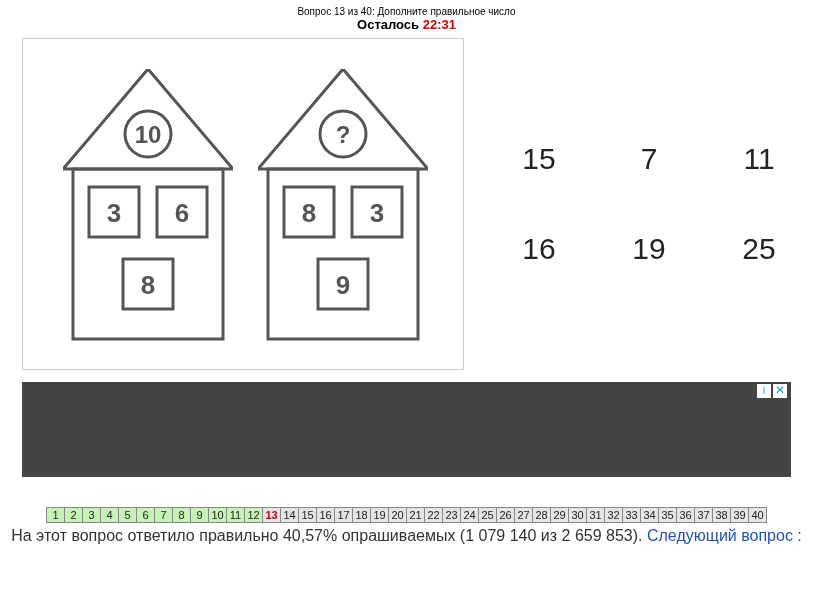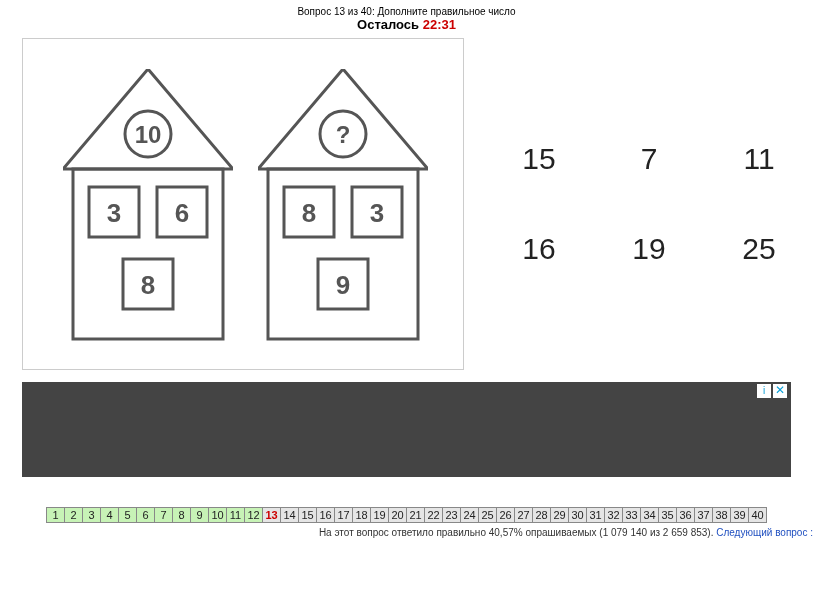--- a/index.html
+++ b/index.html
@@ -115,22 +115,22 @@
     color: #222;
     cursor: pointer;
     margin-left: -1px;
     background: #e5e5e5;
     font-family: Verdana, Arial, sans-serif;
   }
   .nav-item:first-child { margin-left: 0; }
   .nav-item.done { background: #c7f3b6; }
   .nav-item.current { color: #c00; font-weight: bold; }
   .footer {
-    text-align: right;
-    font-size: 10px;
+    text-align: center;
+    font-size: 16px;
     margin-top: 4px;
     color: #333;
   }
   .footer .next-link { color: #2050c0; cursor: pointer; }
 </style>
 </head>
 <body>
 
 <div class="header">Вопрос 13 из 40: Дополните правильное число</div>
 <div class="header-line2">

